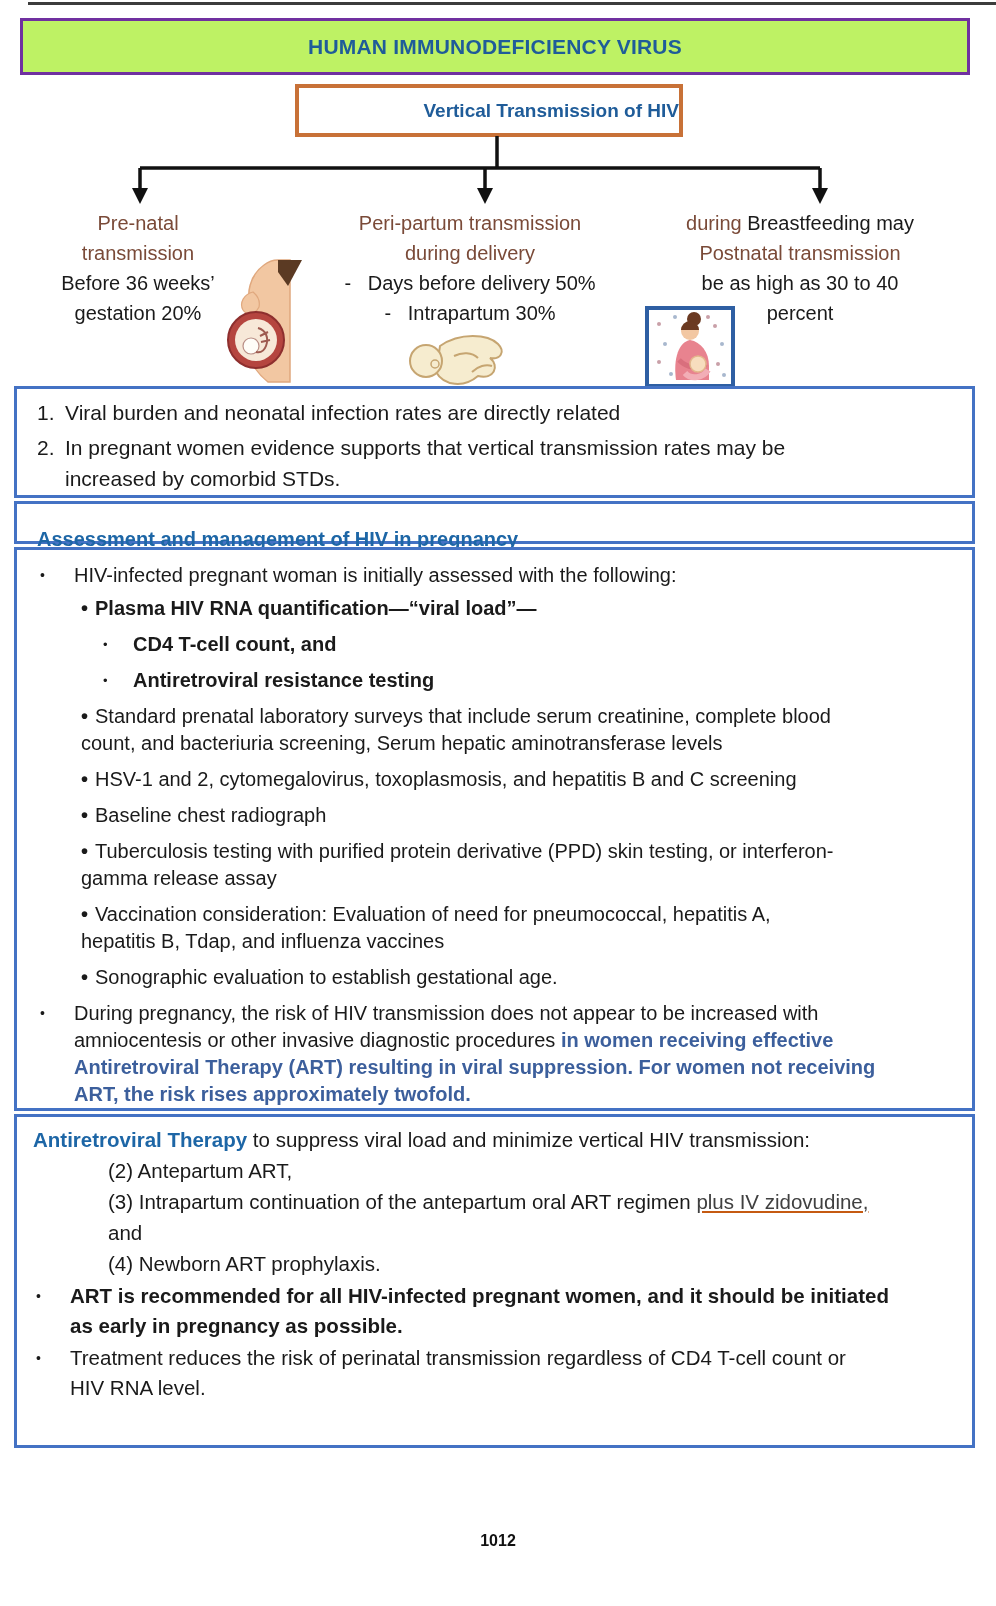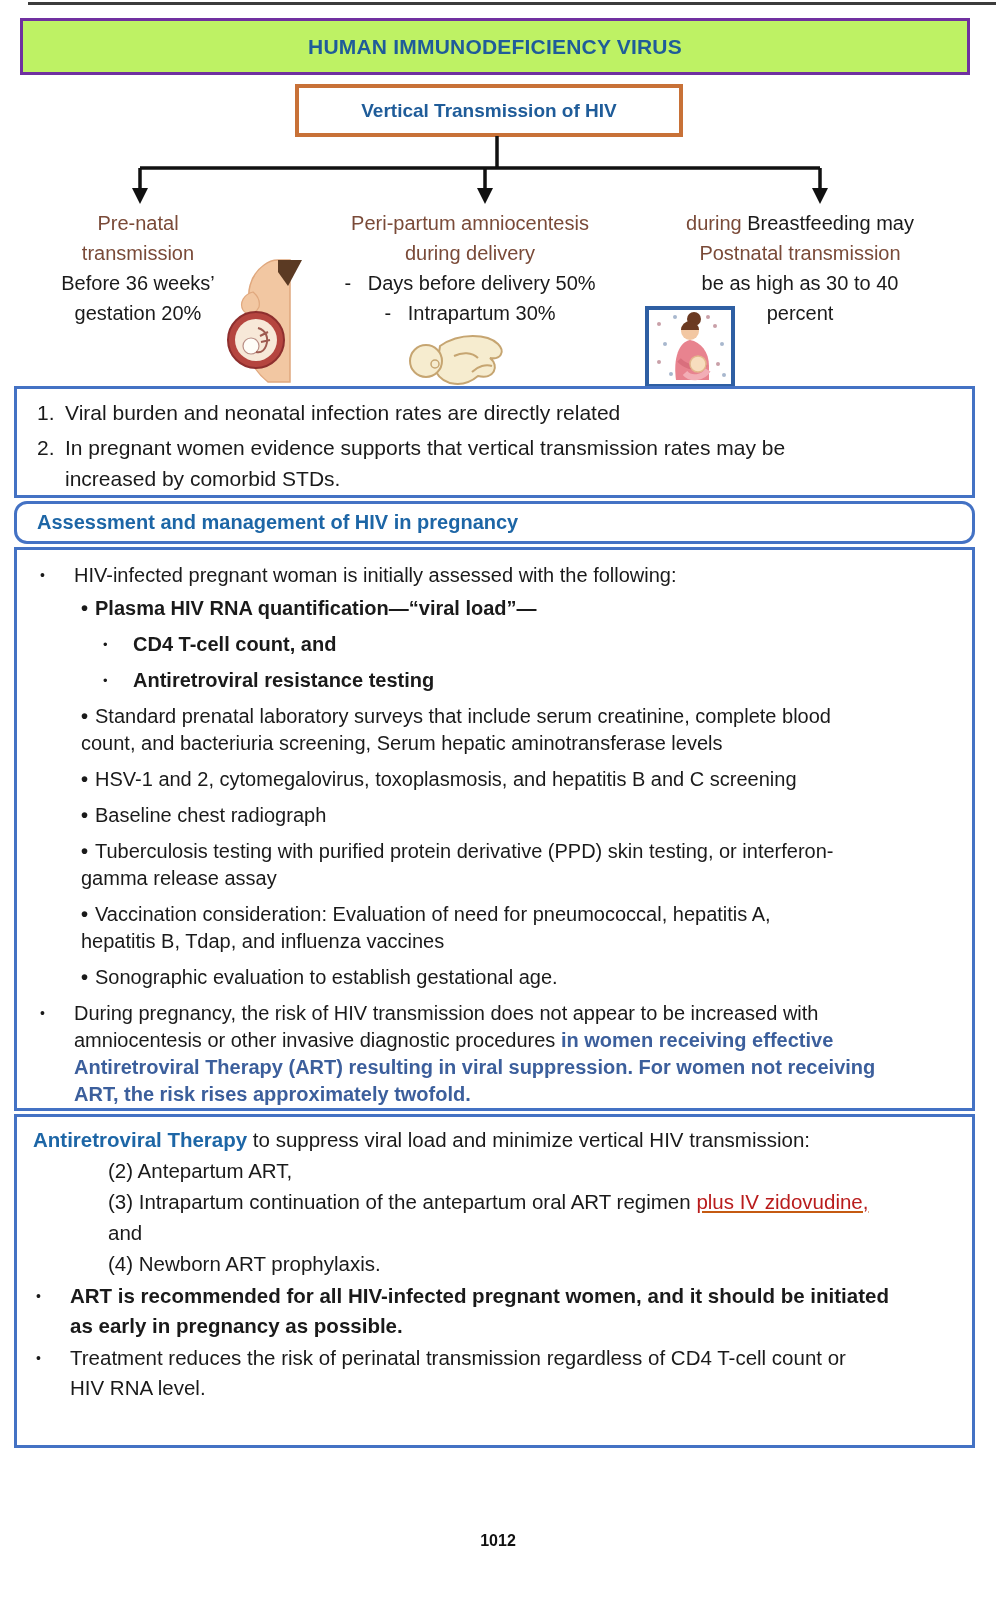--- a/index.html
+++ b/index.html
@@ -3,50 +3,50 @@
 <meta charset="utf-8">
 <style>
   html,body{margin:0;padding:0;background:#ffffff;}
   .page{position:relative;width:996px;height:1606px;background:#fff;overflow:hidden;
         font-family:"Liberation Sans", sans-serif;color:#1a1a1a;}
   .seg{white-space:pre-wrap;}
   .seg-brown{color:#7A4A38;}
   .seg-bold{font-weight:700;}
   .seg-blue-bold{font-weight:700;color:#3C5F9C;}
   .seg-blue-heading{font-weight:700;color:#1D66A6;}
-  .seg-link{color:#b91c1c;text-decoration:underline;text-decoration-color:#C55A11;cursor:pointer;}
+  .seg-link{color:#404040;text-decoration:underline;text-decoration-color:#C55A11;cursor:pointer;}
 
   
   .top-rule{position:absolute;top:2px;left:28px;right:0;height:3px;background:#3c3c3c;}
 
   
   .title-box{position:absolute;left:20px;top:18px;width:950px;height:57px;box-sizing:border-box;
              border:3px solid #7030A0;display:flex;align-items:center;justify-content:center;background:#bef264;}
   .title-box .t{font-size:21px;font-weight:700;color:#1F5C99;letter-spacing:.2px;}
   .root-box{position:absolute;left:295px;top:84px;width:388px;height:53px;box-sizing:border-box;
-            border:4px solid #C87137;display:flex;align-items:center;justify-content:center;background:#fff;}
+            border:4px solid #C87137;display:flex;align-items:center;justify-content:flex-end;background:#fff;}
   .root-box .t{font-size:19px;font-weight:700;color:#1F5C99;}
 
   .connector{position:absolute;left:0;top:130px;width:996px;height:80px;}
 
   
   .branch{position:absolute;top:208px;text-align:center;font-size:20px;line-height:30px;}
   #branch1{left:18px;width:240px;}
   #branch2{left:325px;width:290px;}
   #branch3{left:655px;width:290px;}
 
   .illus{position:absolute;}
   #illus-pregnant{left:222px;top:258px;width:82px;height:126px;}
   #illus-baby{left:402px;top:326px;width:108px;height:62px;}
   #illus-bf{left:645px;top:306px;width:90px;height:82px;}
 
   
   .bluebox{position:absolute;left:14px;width:961px;box-sizing:border-box;border:3px solid #4472C4;background:#fff;}
   #facts-box{top:386px;height:112px;padding:8px 24px 0 20px;font-size:21px;line-height:31px;}
-  #assess-header-box{top:501px;height:43px;padding:7px 24px 0 20px;border-radius:13px;}
+  #assess-header-box{top:501px;height:43px;padding:24px 24px 0 20px;}
   #assess-box{top:547px;height:564px;padding:12px 24px 0 20px;font-size:20px;line-height:27px;}
   #art-box{top:1114px;height:334px;padding:8px 24px 0 16px;font-size:20.5px;line-height:30px;}
 
   .box-header{font-size:20px;font-weight:700;color:#1D66A6;}
 
   .num-item{display:flex;margin-bottom:4px;}
   .num-item .num{width:28px;flex:none;}
   .num-item .ntext{flex:1;}
 
   .b1{display:flex;margin-bottom:6px;}
@@ -91,21 +91,21 @@
   </svg>
 
   <div class="branch" id="branch1">
     <div><span class="seg seg-brown">Pre-natal</span></div>
     <div><span class="seg seg-brown">transmission</span></div>
     <div><span class="seg">Before 36 weeks’</span></div>
     <div><span class="seg">gestation 20%</span></div>
   </div>
 
   <div class="branch" id="branch2">
-    <div><span class="seg seg-brown">Peri-partum amniocentesis</span></div>
+    <div><span class="seg seg-brown">Peri-partum transmission</span></div>
     <div><span class="seg seg-brown">during delivery</span></div>
     <div><span class="seg">-&nbsp;&nbsp;&nbsp;Days before delivery 50%</span></div>
     <div><span class="seg">-&nbsp;&nbsp;&nbsp;Intrapartum 30%</span></div>
   </div>
 
   <div class="branch" id="branch3">
     <div><span class="seg seg-brown">during </span><span class="seg">Breastfeeding may</span></div>
     <div><span class="seg seg-brown">Postnatal transmission</span></div>
     <div><span class="seg">be as high as 30 to 40</span></div>
     <div><span class="seg">percent</span></div>

